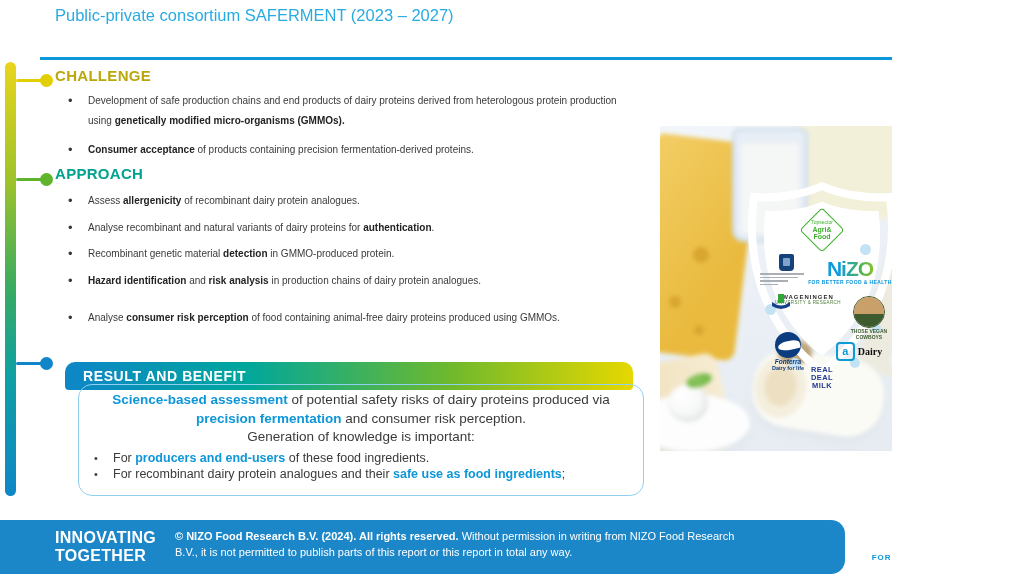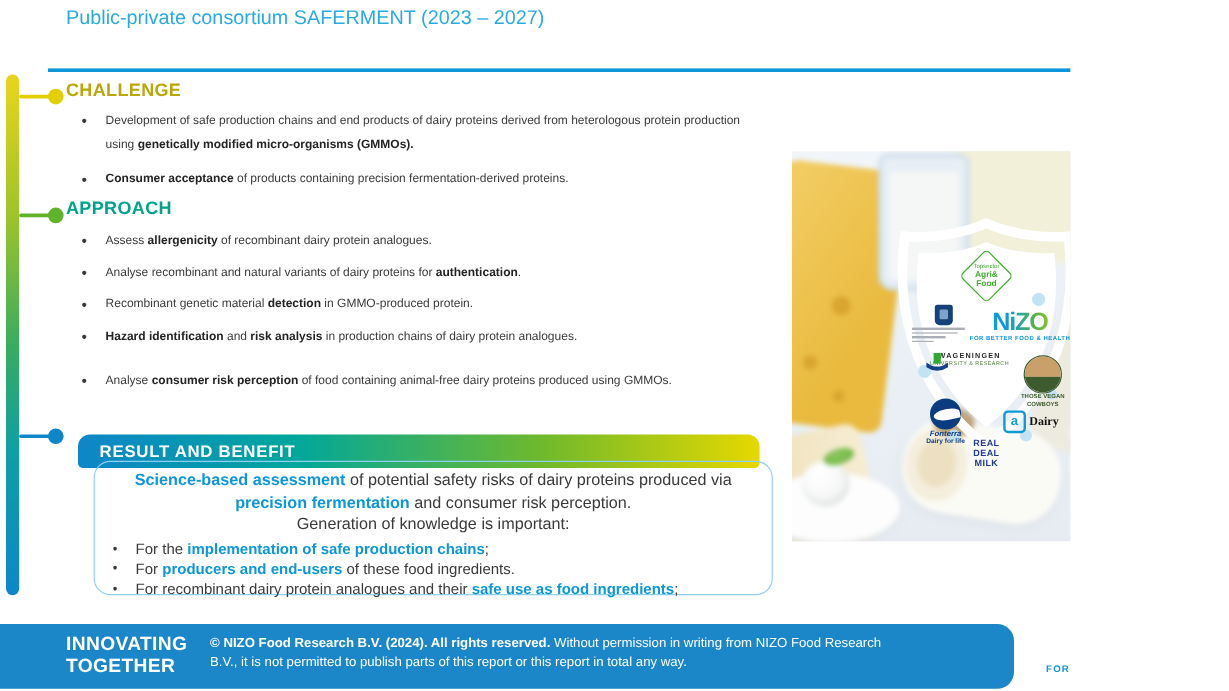--- a/index.html
+++ b/index.html
@@ -160,21 +160,20 @@
   </div>
 
   <div class="result-bar">
     <span>RESULT AND BENEFIT</span>
   </div>
   <div class="result-box">
     <div class="rb-line"><span class="sg-blue">Science-based assessment</span><span> of potential safety risks of dairy proteins produced via</span></div>
     <div class="rb-line"><span class="sg-blue">precision fermentation</span><span> and consumer risk perception.</span></div>
     <div class="rb-line">Generation of knowledge is important:</div>
     <ul class="rb-blt">
-      <li><span>For the </span><span class="sg-blue">implementation of safe production chains</span><span>;</span></li>
       <li><span>For </span><span class="sg-blue">producers and end-users</span><span> of these food ingredients.</span></li>
       <li><span>For recombinant dairy protein analogues and their </span><span class="sg-blue">safe use as food ingredients</span><span>;</span></li>
     </ul>
   </div>
 
   <div class="photo">
     <div class="photo-bg">
       <div class="ph back-block"></div>
       <div class="ph cheese-wedge">
         <div class="hole" style="left:52px;top:108px;width:16px;height:16px;"></div>

